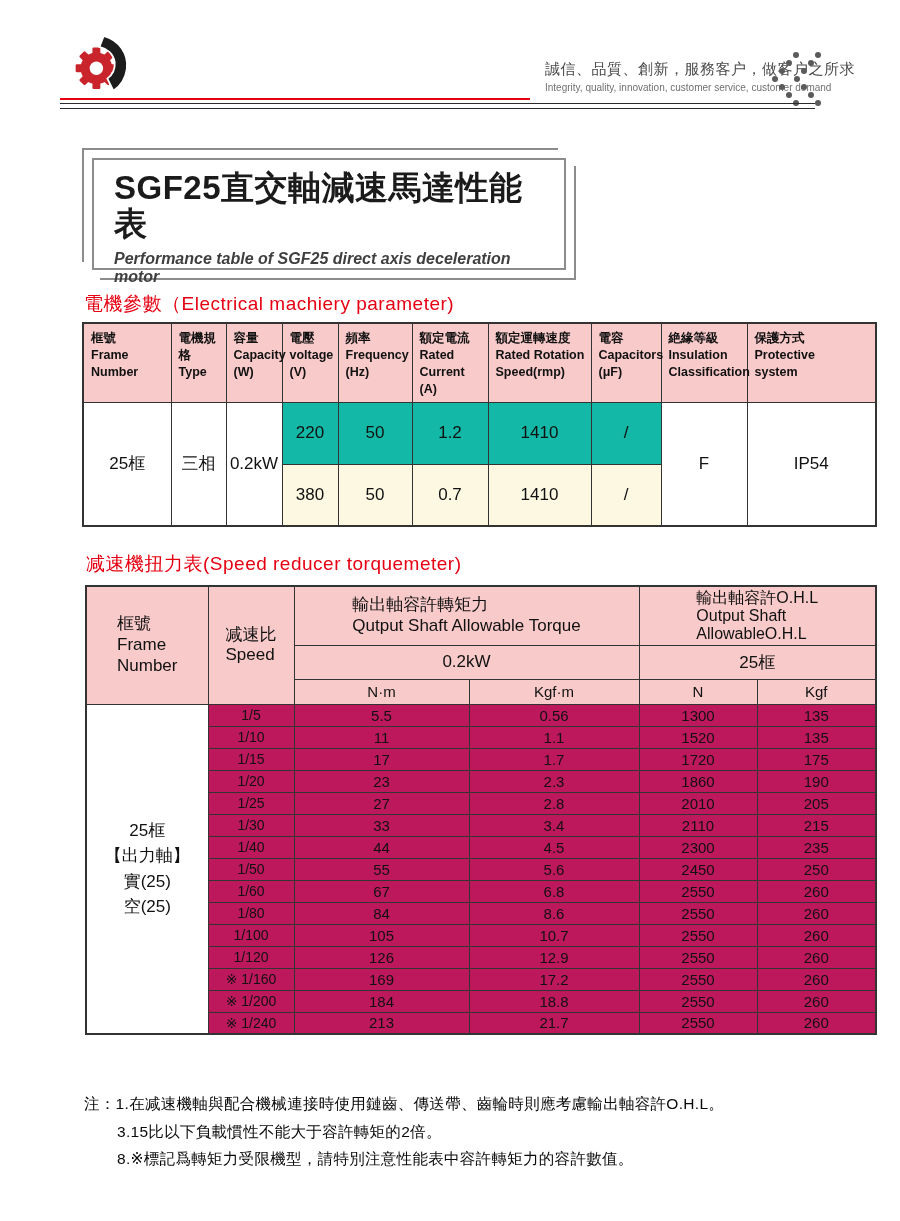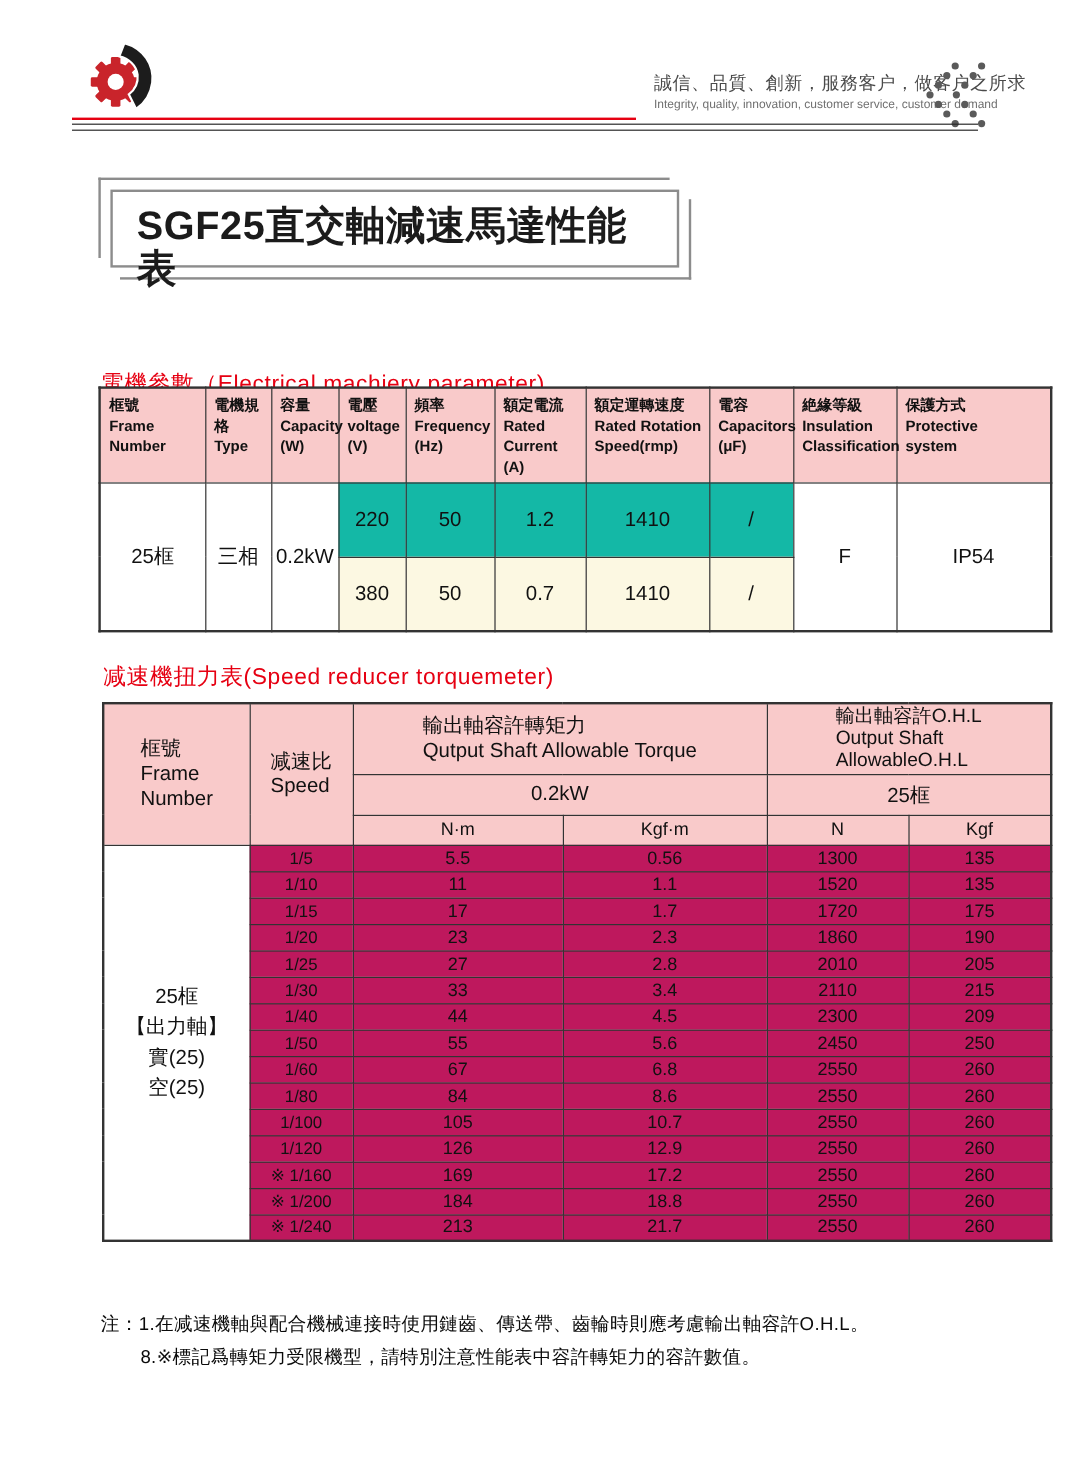--- a/index.html
+++ b/index.html
@@ -16,33 +16,33 @@
   .brand-cn{font-size:40px;font-weight:bold;line-height:1.05;letter-spacing:5px;color:#1b1b1b;margin-top:6px;}
   .brand-en{font-size:14px;font-weight:bold;letter-spacing:4px;color:#1b1b1b;margin-top:3px;}
   .slogan{position:absolute;left:545px;top:60px;}
   .slogan-cn{font-size:15px;color:#4a4a4a;letter-spacing:0.5px;}
   .slogan-en{font-size:10px;color:#707070;margin-top:3px;}
   .chevrons{position:absolute;left:768px;top:50px;}
   .rule-red{position:absolute;left:60px;top:98px;width:470px;height:2px;background:#e60012;}
   .rule-dark{position:absolute;left:60px;top:103px;width:755px;height:4px;border-top:1px solid #2b2b2b;border-bottom:1px solid #2b2b2b;}
 
   
-  .title-block{position:absolute;left:92px;top:158px;width:474px;height:65px;}
+  .title-block{position:absolute;left:92px;top:158px;width:474px;height:112px;}
   .tf-outer{position:absolute;left:-10px;top:-10px;width:100%;height:100%;
     border-left:2px solid #8c8c8c;border-top:2px solid #8c8c8c;}
   .bf-outer{position:absolute;right:-10px;bottom:-10px;width:100%;height:100%;
     border-right:2px solid #8c8c8c;border-bottom:2px solid #8c8c8c;}
   .title-box{position:absolute;inset:0;background:#fff;border:2px solid #8c8c8c;
     padding:10px 10px 6px 20px;box-sizing:border-box;}
   .title-main{margin:0;font-size:33px;font-weight:bold;letter-spacing:0.5px;color:#1b1b1b;line-height:1.1;}
   .title-sub{margin:7px 0 0 0;font-size:16px;font-weight:bold;font-style:italic;color:#3f3f3f;}
 
   
   .sec-heading{position:absolute;font-size:19px;color:#e60012;letter-spacing:0.5px;}
-  .sec1-heading{left:84px;top:291px;margin-top:16px;}
+  .sec1-heading{left:84px;top:291px;}
   .sec2-heading{left:86px;top:551px;}
 
   
   table{border-collapse:collapse;table-layout:fixed;}
   th,td{border:1px solid #333;box-sizing:border-box;}
   .c-blue{background:#d9edf1;}
   .c-cream{background:#fcf8e2;}
   .r-blue td{background:#be185d;}
   .r-cream td{background:#be185d;}
 
@@ -120,20 +120,21 @@
   </svg>
 
   <div class="rule-red"></div>
   <div class="rule-dark"></div>
 
   <div class="title-block">
     <div class="tf-outer"></div>
     <div class="bf-outer"></div>
     <div class="title-box">
       <h1 class="title-main">SGF25直交軸減速馬達性能表</h1>
+      <p class="title-sub">Performance table of SGF25 direct axis deceleration motor</p>
     </div>
   </div>
 
   <div class="sec-heading sec1-heading">電機參數（Electrical machiery parameter)</div>
 
   <table class="table1">
     <colgroup>
       <col style="width:88px">
         <col style="width:55px">
         <col style="width:56px">
@@ -282,21 +283,21 @@
         <td>33</td>
         <td>3.4</td>
         <td>2110</td>
         <td>215</td>
       </tr>
       <tr class="r-cream">
         <td class="ratio-cell">1/40</td>
         <td>44</td>
         <td>4.5</td>
         <td>2300</td>
-        <td>209</td>
+        <td>235</td>
       </tr>
       <tr class="r-cream">
         <td class="ratio-cell">1/50</td>
         <td>55</td>
         <td>5.6</td>
         <td>2450</td>
         <td>250</td>
       </tr>
       <tr class="r-blue">
         <td class="ratio-cell">1/60</td>
@@ -345,16 +346,17 @@
         <td>213</td>
         <td>21.7</td>
         <td>2550</td>
         <td>260</td>
       </tr>
     </tbody>
   </table>
 
   <div class="notes">
     <div class="note-line"><span>注：</span><span>1.在减速機軸與配合機械連接時使用鏈齒、傳送帶、齒輪時則應考慮輸出軸容許O.H.L。</span></div>
+    <div class="note-line note-indent">3.15比以下負載慣性不能大于容許轉矩的2倍。</div>
     <div class="note-line note-indent">8.※標記爲轉矩力受限機型，請特別注意性能表中容許轉矩力的容許數值。</div>
   </div>
 
 </div>
 
 </body></html>

